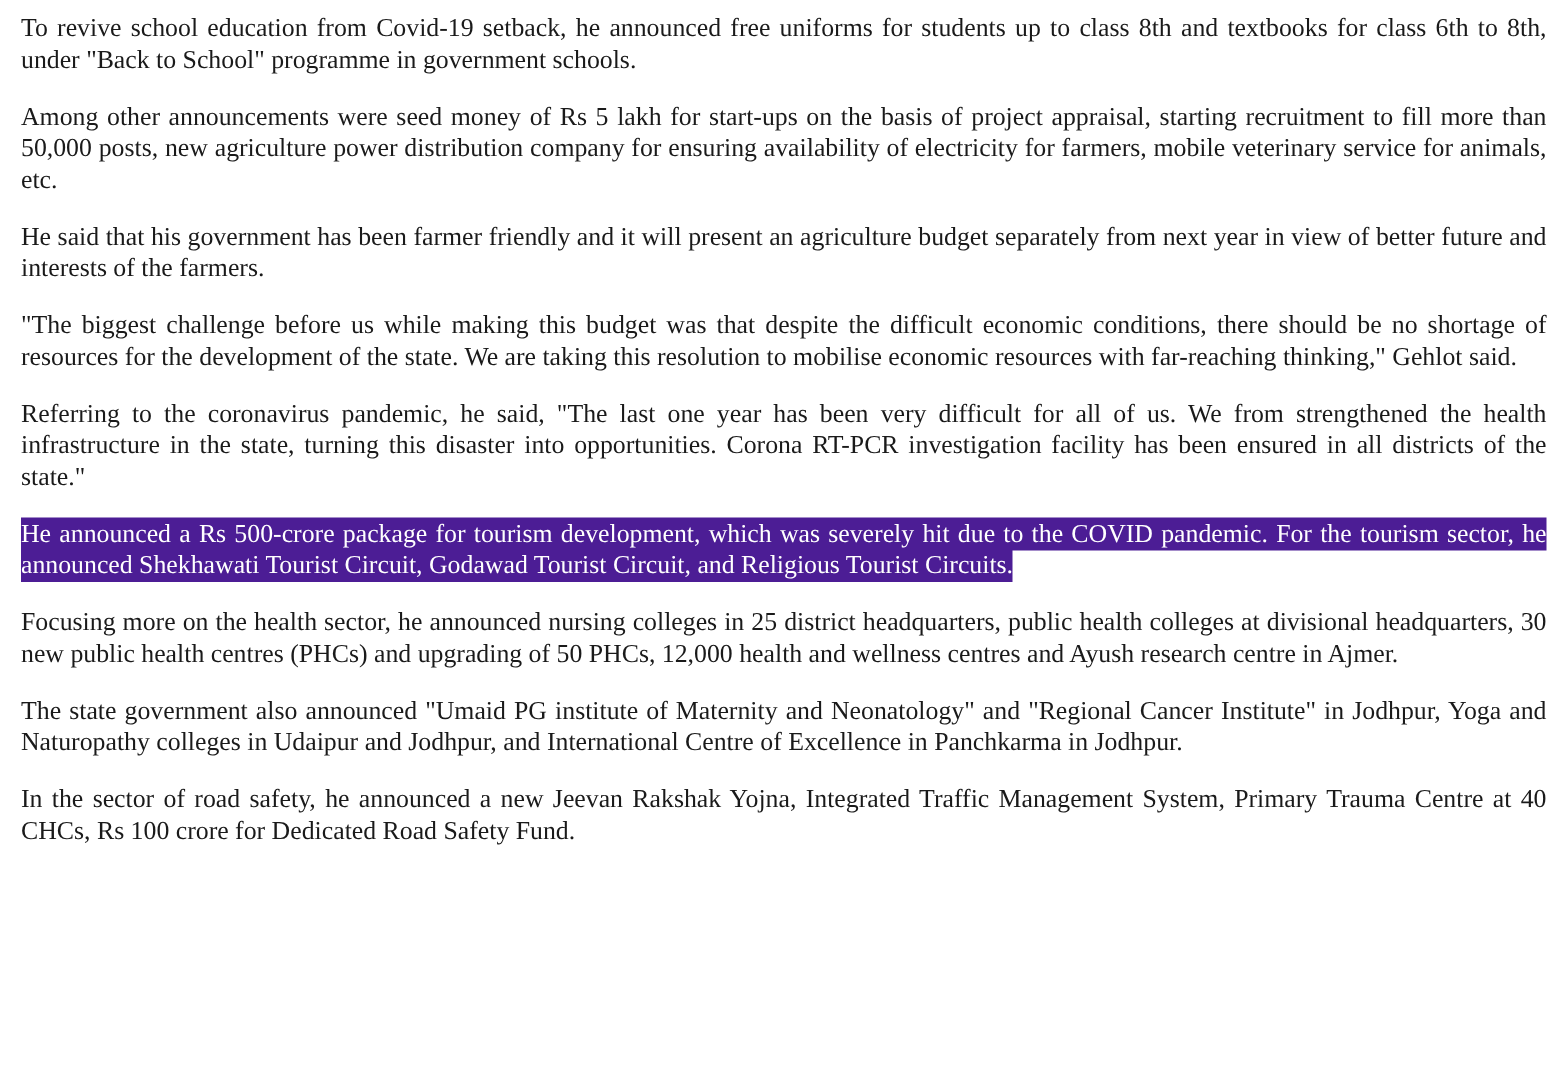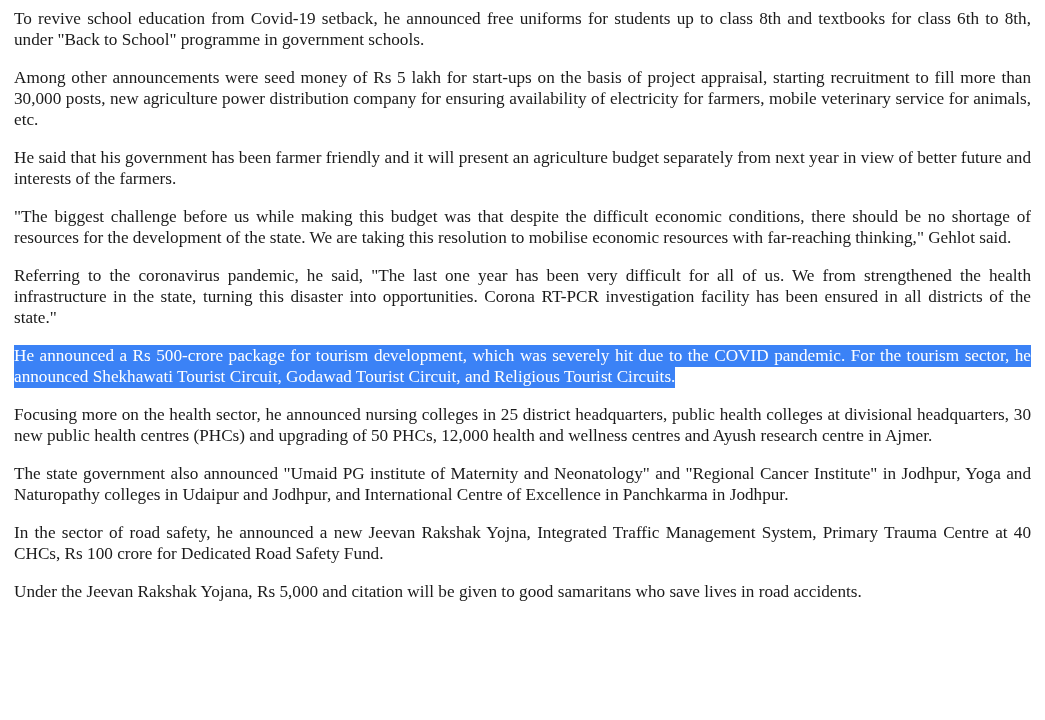--- a/index.html
+++ b/index.html
@@ -28,46 +28,45 @@
     -webkit-hyphens: none;
     hyphens: none;
   }
   .para:last-child {
     margin-bottom: 0;
   }
   .para.highlighted {
     color: #ffffff;
   }
   .para.highlighted .hl {
-    background: #3b82f6;
+    background: #4c1d95;
     color: #ffffff;
     box-decoration-break: clone;
     -webkit-box-decoration-break: clone;
     padding: 1px 0 2px 0;
   }
 </style>
 </head>
 <body>
 
 <div class="article">
 
   <p class="para">To revive school education from Covid-19 setback, he announced free uniforms for students up to class 8th and textbooks for class 6th to 8th, under "Back to School" programme in government schools.</p>
 
 
-  <p class="para">Among other announcements were seed money of Rs 5 lakh for start-ups on the basis of project appraisal, starting recruitment to fill more than 30,000 posts, new agriculture power distribution company for ensuring availability of electricity for farmers, mobile veterinary service for animals, etc.</p>
+  <p class="para">Among other announcements were seed money of Rs 5 lakh for start-ups on the basis of project appraisal, starting recruitment to fill more than 50,000 posts, new agriculture power distribution company for ensuring availability of electricity for farmers, mobile veterinary service for animals, etc.</p>
 
   <p class="para">He said that his government has been farmer friendly and it will present an agriculture budget separately from next year in view of better future and interests of the farmers.</p>
 
   <p class="para">"The biggest challenge before us while making this budget was that despite the difficult economic conditions, there should be no shortage of resources for the development of the state. We are taking this resolution to mobilise economic resources with far-reaching thinking," Gehlot said.</p>
 
   <p class="para">Referring to the coronavirus pandemic, he said, "The last one year has been very difficult for all of us. We from strengthened the health infrastructure in the state, turning this disaster into opportunities. Corona RT-PCR investigation facility has been ensured in all districts of the state."</p>
 
   <p class="para highlighted"><span class="hl">He announced a Rs 500-crore package for tourism development, which was severely hit due to the COVID pandemic. For the tourism sector, he announced Shekhawati Tourist Circuit, Godawad Tourist Circuit, and Religious Tourist Circuits.</span></p>
 
   <p class="para">Focusing more on the health sector, he announced nursing colleges in 25 district headquarters, public health colleges at divisional headquarters, 30 new public health centres (PHCs) and upgrading of 50 PHCs, 12,000 health and wellness centres and Ayush research centre in Ajmer.</p>
 
   <p class="para">The state government also announced "Umaid PG institute of Maternity and Neonatology" and "Regional Cancer Institute" in Jodhpur, Yoga and Naturopathy colleges in Udaipur and Jodhpur, and International Centre of Excellence in Panchkarma in Jodhpur.</p>
 
   <p class="para">In the sector of road safety, he announced a new Jeevan Rakshak Yojna, Integrated Traffic Management System, Primary Trauma Centre at 40 CHCs, Rs 100 crore for Dedicated Road Safety Fund.</p>
 
-  <p class="para">Under the Jeevan Rakshak Yojana, Rs 5,000 and citation will be given to good samaritans who save lives in road accidents.</p>
 
 </div>
 
 </body></html>

